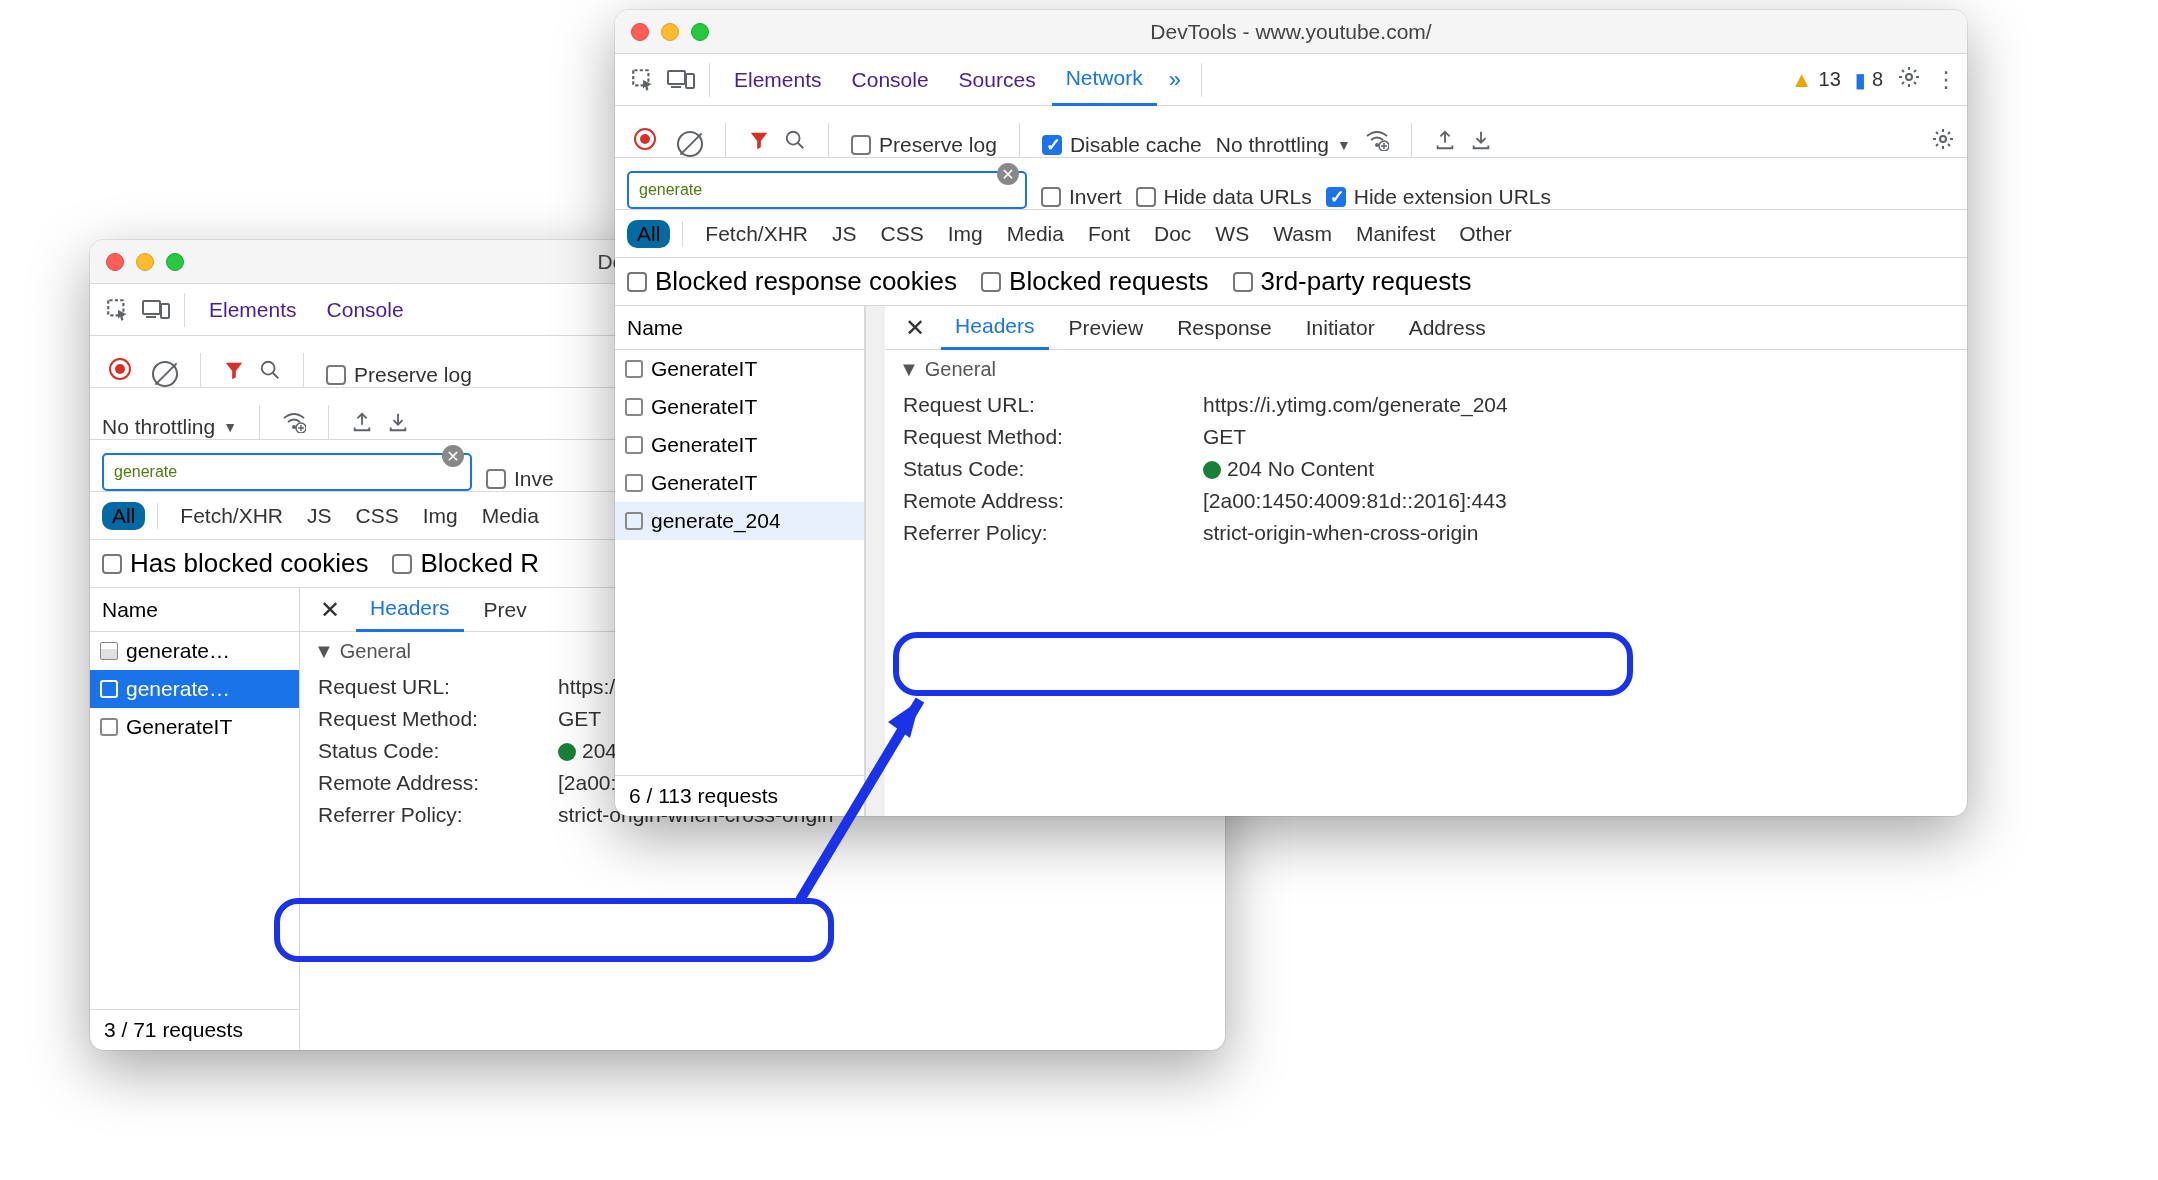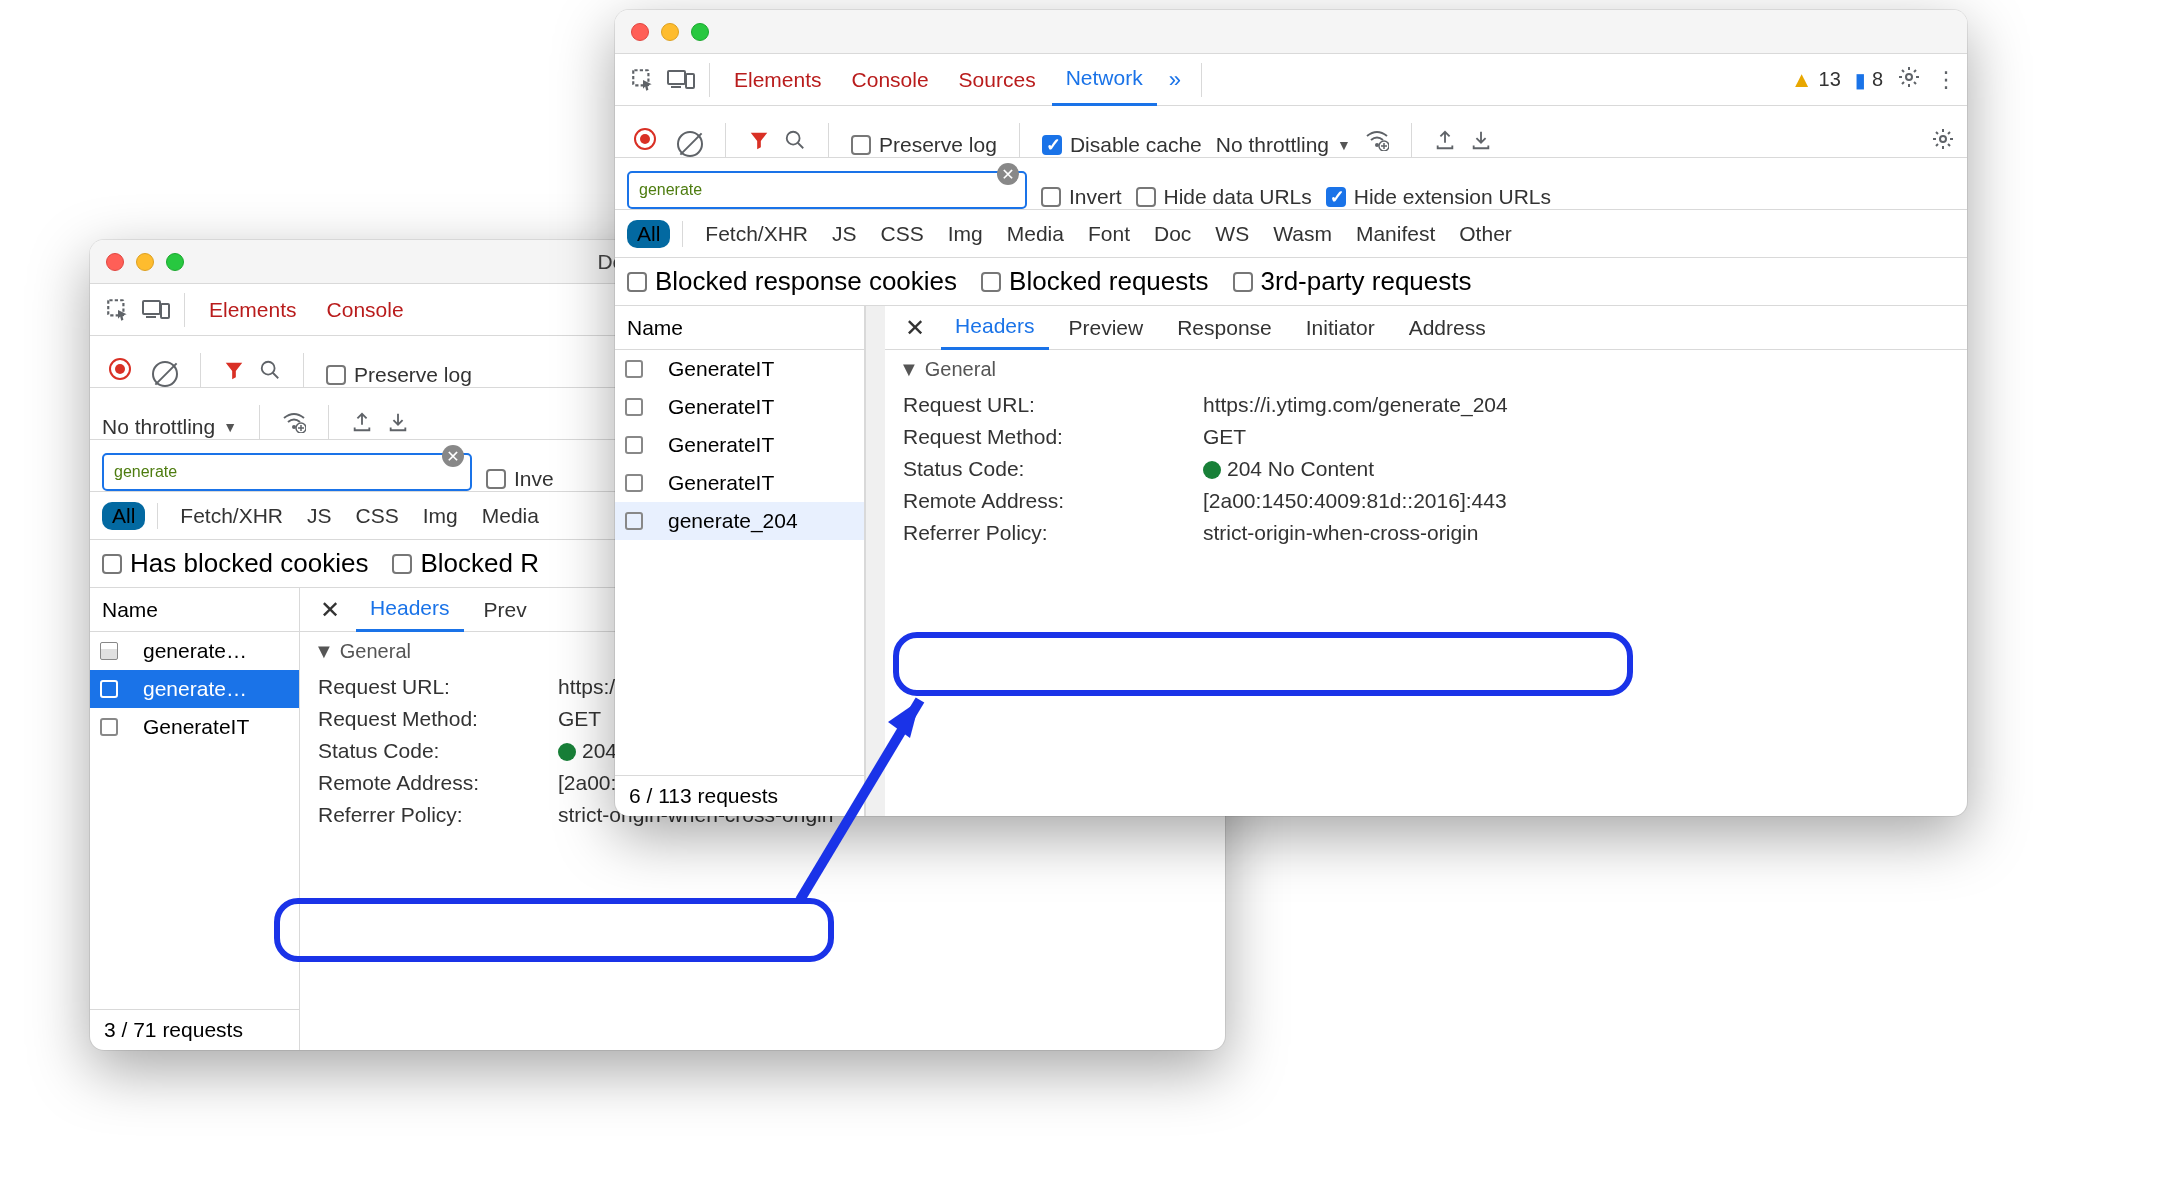--- a/index.html
+++ b/index.html
@@ -36,21 +36,21 @@
 .devtools-tabs {
   height: 52px;
   display:flex; align-items:center;
   border-bottom:1px solid #d9d9d9;
   padding:0 10px;
   gap: 2px;
   font-size: 21px;
 }
 .icon-box { width:36px; height:36px; display:flex; align-items:center; justify-content:center; color:#5f6368; cursor:pointer;}
 .divider { width:1px; height:34px; background:#d9d9d9; margin:0 8px;}
-.tab { padding:0 14px; height:52px; display:flex; align-items:center; color:#b91c1c; cursor:pointer;}
+.tab { padding:0 14px; height:52px; display:flex; align-items:center; color:#4c1d95; cursor:pointer;}
 .tab.active { color:#1a73e8; border-bottom:3px solid #1a73e8; font-weight:500;}
 .more-tabs { color:#1a73e8; font-size:22px; padding:0 10px; cursor:pointer;}
 .right-icons { margin-left:auto; display:flex; align-items:center; gap:14px;}
 .issue-count { display:flex; align-items:center; gap:6px; font-size:20px; color:#333;}
 .warn-tri { color:#e8a700; font-size:22px;}
 .msg-ico { color:#1a73e8; font-size:20px;}
 .gear-ico, .dots-ico { color:#5f6368; font-size:22px; cursor:pointer;}
 .toolbar {
   display:flex; align-items:flex-end;
   height:52px; padding:0 12px; gap:14px;
@@ -79,21 +79,21 @@
 .filter-wrap { position:relative; display:inline-block;}
 .clear-x { position:absolute; right:8px; top:50%; transform:translateY(-50%); width:22px; height:22px; background:#888; border-radius:50%; color:#fff; display:flex; align-items:center; justify-content:center; font-size:16px; cursor:pointer;}
 .type-row { display:flex; align-items:center; gap:4px; height:48px; padding:0 12px; border-bottom:1px solid #d9d9d9; font-size:21px; color:#333; flex-wrap:wrap;}
 .type-pill { padding:2px 10px; border-radius:10px; cursor:pointer;}
 .type-pill.active { background:#0369a1; color:#000;}
 .type-pill:not(.active) { color:#333;}
 .chk-row { display:flex; align-items:center; gap:24px; height:48px; padding:0 12px; border-bottom:1px solid #d9d9d9; font-size:26px;}
 .content-row { display:flex; flex:1; min-height:0;}
 .name-col { border-right:1px solid #d9d9d9; display:flex; flex-direction:column;}
 .name-header { height:44px; padding:0 12px; display:flex; align-items:center; border-bottom:1px solid #d9d9d9; font-size:21px;}
-.file-item { height:38px; padding:0 10px; display:flex; align-items:center; gap:25px; font-size:21px; cursor:pointer;}
+.file-item { height:38px; padding:0 10px; display:flex; align-items:center; gap:8px; font-size:21px; cursor:pointer;}
 .file-item.selected { background:#1a73e8; color:#fff;}
 .file-item.selected .box-ico { border-color:#fff;}
 .box-ico { width:18px; height:18px; border:2px solid #888; border-radius:3px; flex-shrink:0;}
 .doc-ico { width:18px; height:18px; border:1px solid #888; border-radius:2px; flex-shrink:0; background:linear-gradient(#fff 40%, #e0e0e0 40%);}
 .status-footer { margin-top:auto; border-top:1px solid #d9d9d9; padding:8px 14px; font-size:21px;}
 .detail-col { flex:1; display:flex; flex-direction:column;}
 .detail-tabs { height:44px; display:flex; align-items:center; gap:6px; padding:0 10px; border-bottom:1px solid #d9d9d9;}
 .close-x { font-size:24px; color:#333; padding:0 10px; cursor:pointer;}
 .dtab { padding:0 14px; height:44px; display:flex; align-items:center; font-size:21px; color:#333; cursor:pointer;}
 .dtab.active { color:#1a73e8; border-bottom:3px solid #1a73e8;}
@@ -269,20 +269,21 @@
   </div>
 </div>
 
 <div class="window" style="left:615px; top:10px; width:1352px; height:806px;">
   <div class="titlebar">
     <div class="traffic">
       <span class="dot red"></span>
       <span class="dot yellow"></span>
       <span class="dot green"></span>
     </div>
+    <div class="title-text">DevTools - www.youtube.com/</div>
   </div>
   <div class="devtools-tabs">
     <span class="icon-box">
       <svg class="inspect-ico" width="26" height="26" viewBox="0 0 24 24">
           <rect x="3" y="3" width="14" height="14" fill="none" stroke="#5f6368" stroke-width="2" stroke-dasharray="3 2" rx="1"></rect>
           <path d="M12 12 L20 16 L16 17 L17 21 L15 22 L14 18 L12 20 Z" fill="#5f6368"></path>
         </svg>
     </span>
     <span class="icon-box">
       <svg width="28" height="24" viewBox="0 0 28 24">

